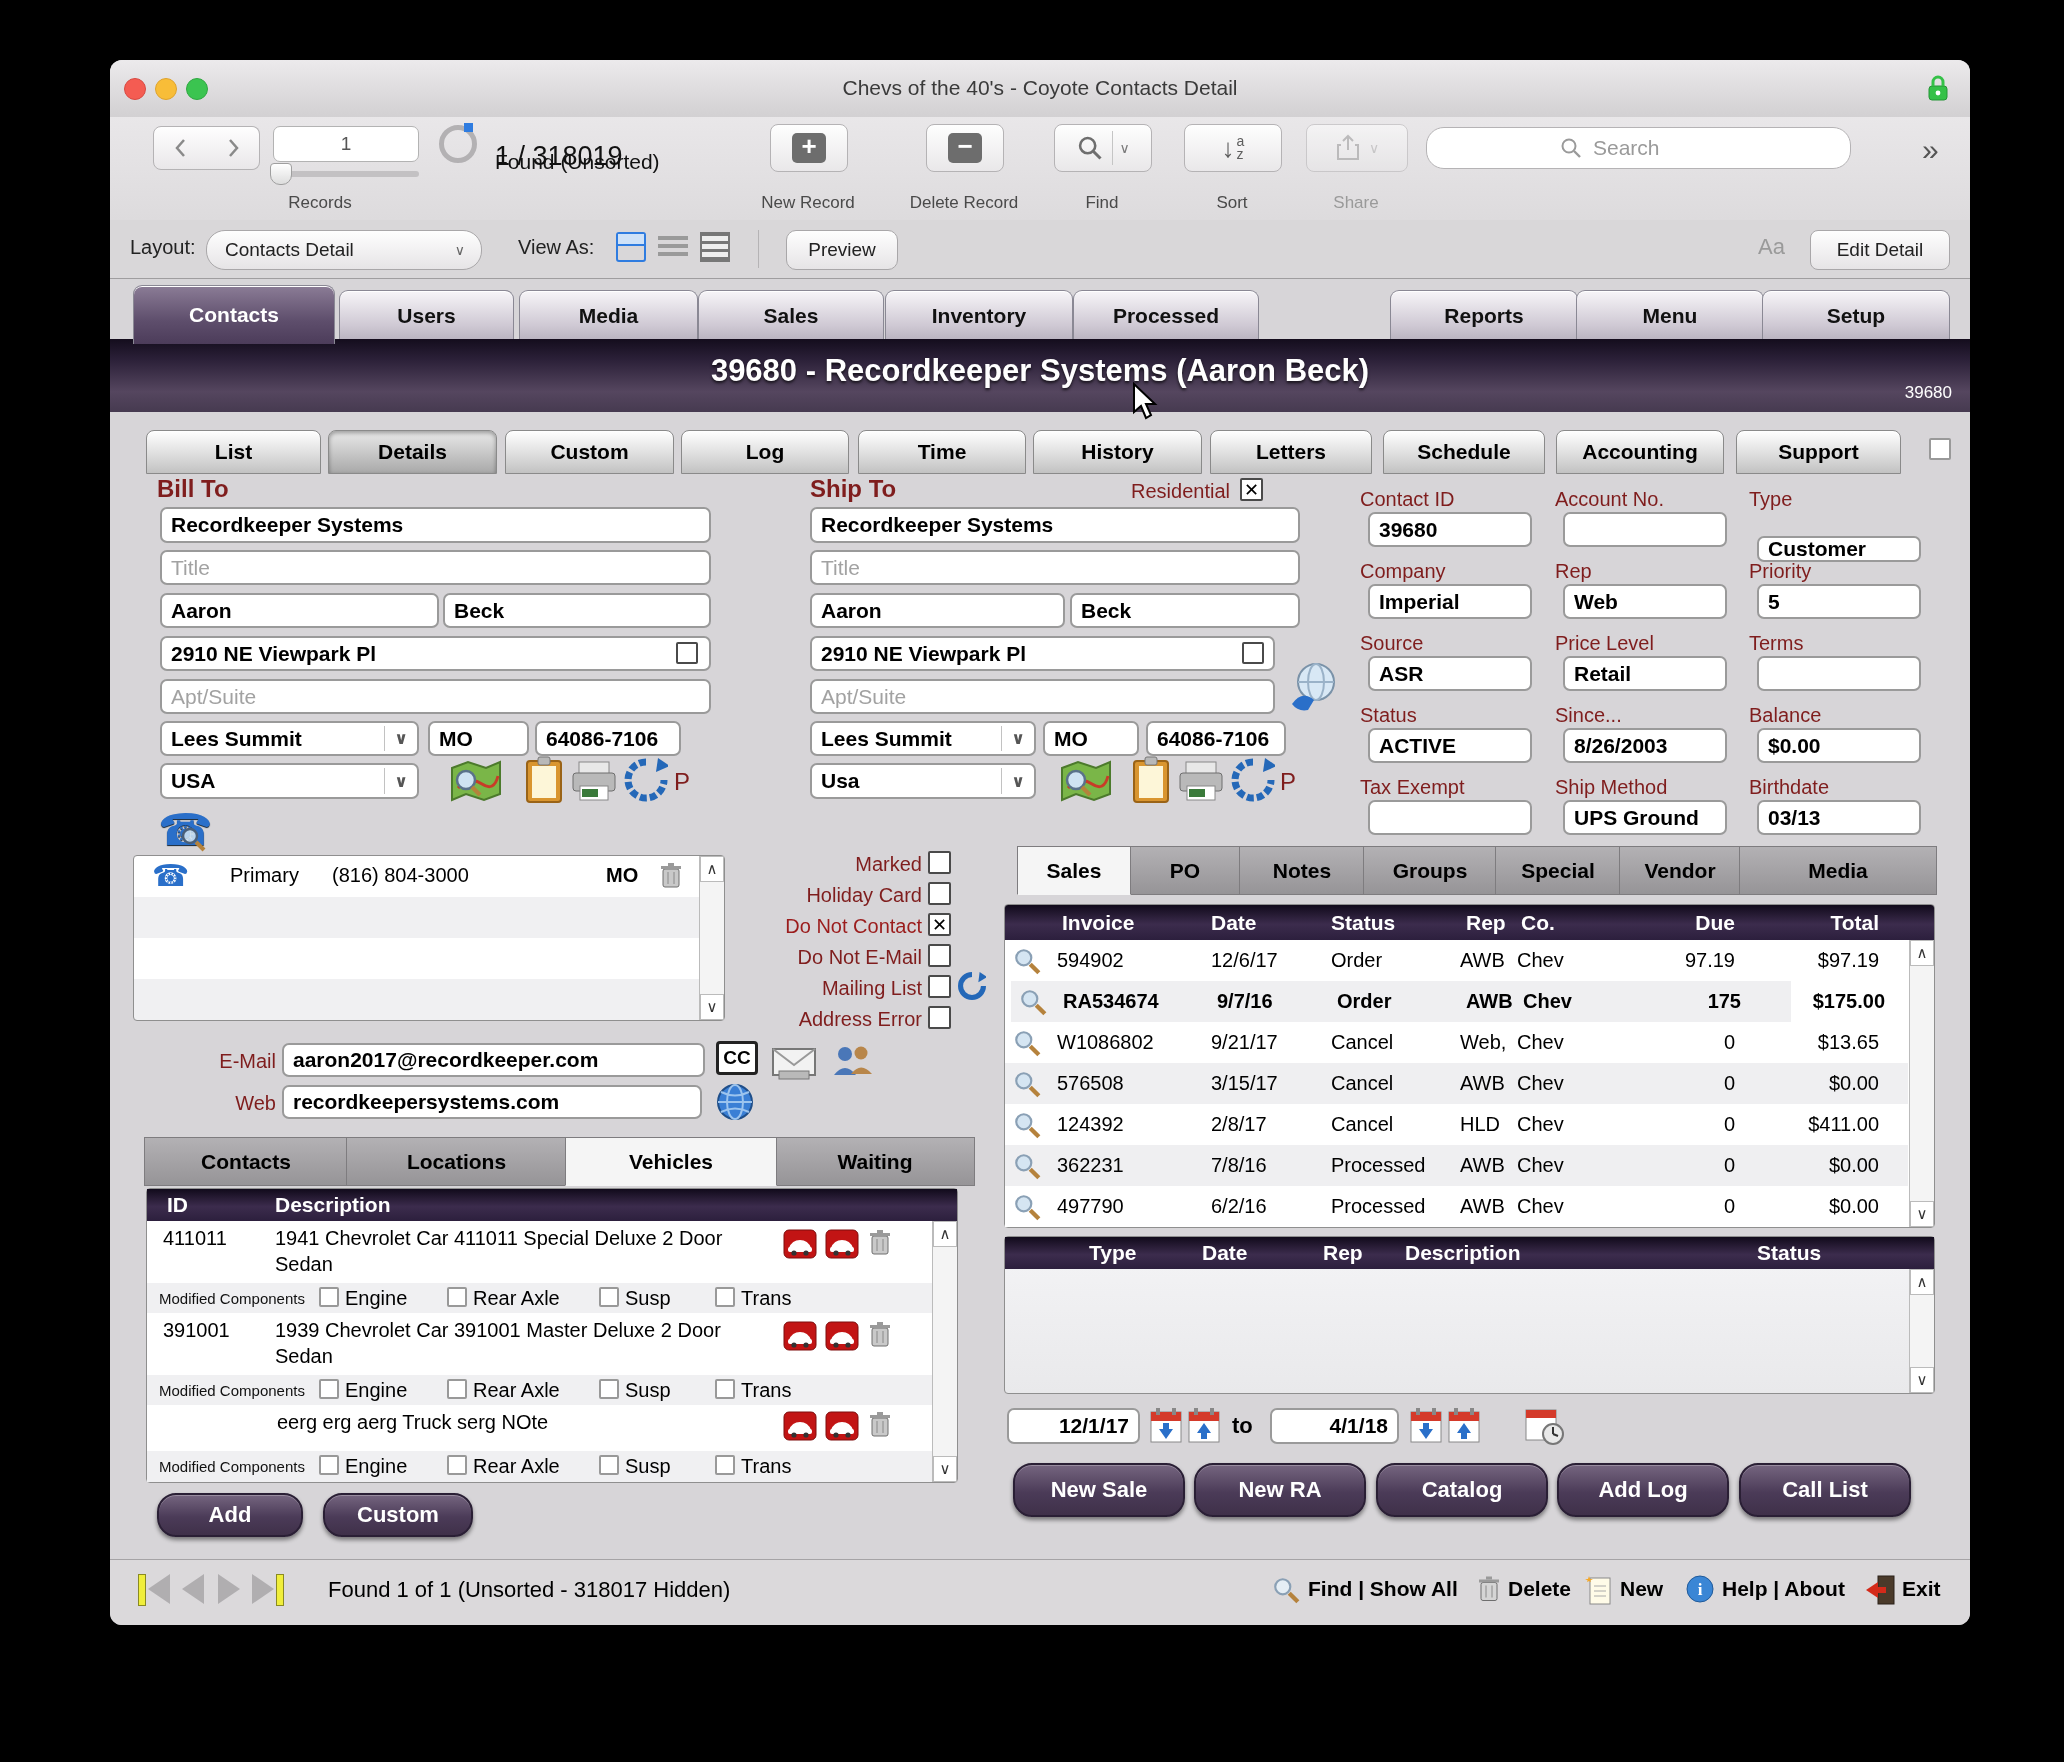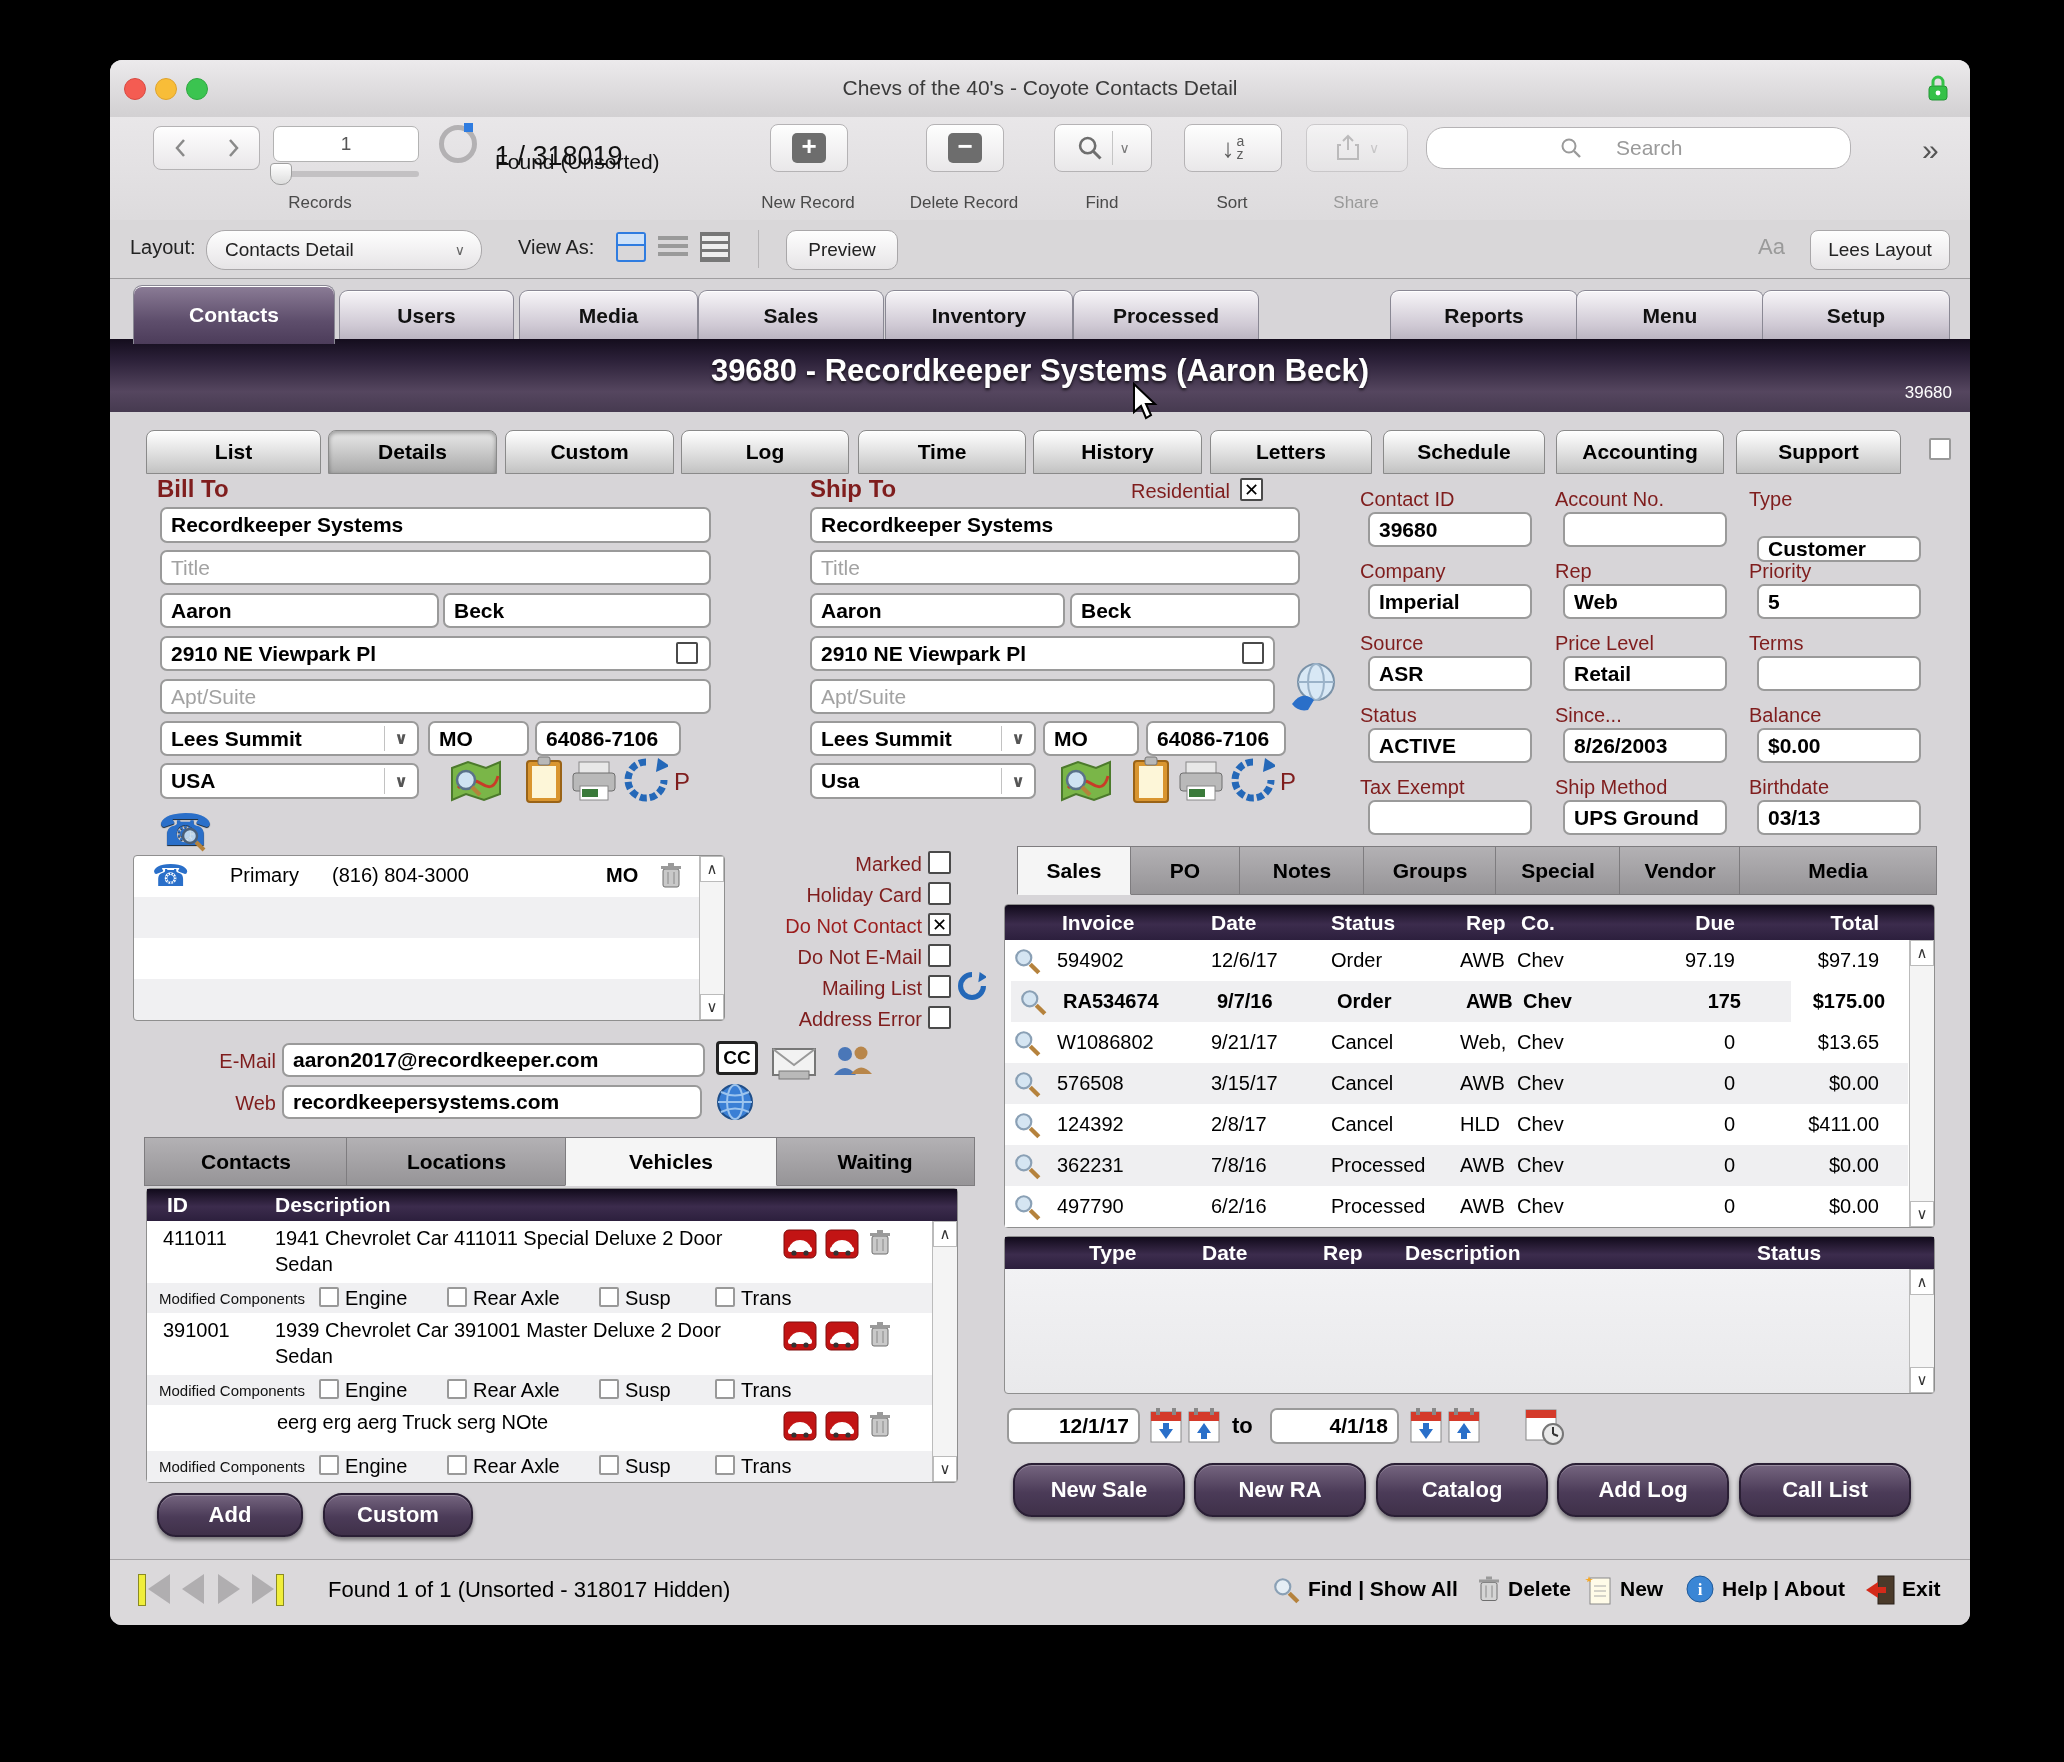--- a/index.html
+++ b/index.html
@@ -132,21 +132,21 @@
     <div class="abs icbtn" style="left:1196px;top:7px;width:100px;height:46px;opacity:.55;">
       <svg width="26" height="28" viewBox="0 0 26 28">
         <path d="M6 11 H3 V25 H23 V11 H20" fill="none" stroke="#9a9a9a" stroke-width="2"></path>
         <line x1="13" y1="2" x2="13" y2="16" stroke="#9a9a9a" stroke-width="2"></line>
         <polyline points="8,7 13,2 18,7" fill="none" stroke="#9a9a9a" stroke-width="2"></polyline>
         </svg>
       <span style="color:#b0b0b0;font-size:14px;margin-left:8px;">∨</span>
     </div>
     <div class="abs tlabel" style="left:1216px;top:76px;width:60px;color:#9a9a9a;">Share</div>
 
-    <div class="abs" style="left:1316px;top:10px;width:425px;height:42px;background:#fff;border:1px solid #b5b3b5;border-radius:18px;display:flex;align-items:center;padding:0 12px;box-sizing:border-box;gap:23px;">
+    <div class="abs" style="left:1316px;top:10px;width:425px;height:42px;background:#fff;border:1px solid #b5b3b5;border-radius:18px;display:flex;align-items:center;padding:0 12px;box-sizing:border-box;">
       <svg width="24" height="24" viewBox="0 0 24 24" style="margin:0 10px 0 120px;">
         <circle cx="10" cy="10" r="6.5" fill="none" stroke="#9a9a9a" stroke-width="2"></circle>
         <line x1="15" y1="15" x2="21" y2="21" stroke="#9a9a9a" stroke-width="2.4"></line>
         </svg>
       <span style="color:#9a9a9a;font-size:21px;">Search</span>
     </div>
     <div class="abs" style="left:1812px;top:16px;font-size:30px;color:#555;">»</div>
   </div>
 
   <div class="abs layoutbar">
@@ -162,21 +162,21 @@
     <div class="abs" style="left:548px;top:14px;width:30px;height:26px;">
       <div style="height:4px;background:#9a9a9a;margin:2px 0;"></div>
         <div style="height:4px;background:#9a9a9a;margin:4px 0;"></div>
         <div style="height:4px;background:#9a9a9a;margin:4px 0;"></div>
     </div>
     <div class="abs" style="left:590px;top:12px;width:30px;height:30px;background:
       repeating-linear-gradient(0deg,#777 0 3px,#eee 3px 8px),repeating-linear-gradient(90deg,#777 0 3px,#eee 3px 8px);border:2px solid #777;box-sizing:border-box;"></div>
     <div class="abs" style="left:648px;top:10px;width:1px;height:38px;background:#b5b3b5;"></div>
     <div class="abs wbtn" style="left:676px;top:10px;width:110px;height:38px;border-radius:10px;">Preview</div>
     <div class="abs" style="left:1648px;top:14px;font-size:22px;color:#9a9a9a;">Aa</div>
-    <div class="abs wbtn" style="left:1700px;top:10px;width:138px;height:38px;border-radius:8px;">Lees Layout</div>
+    <div class="abs wbtn" style="left:1700px;top:10px;width:138px;height:38px;border-radius:8px;">Edit Detail</div>
   </div>
 
   <div class="abs mtab sel" style="left:23px;width:200px;top:225px;">Contacts</div>
   <div class="abs mtab" style="left:229px;width:173px;">Users</div>
   <div class="abs mtab" style="left:409px;width:177px;">Media</div>
   <div class="abs mtab" style="left:588px;width:184px;">Sales</div>
   <div class="abs mtab" style="left:775px;width:186px;">Inventory</div>
   <div class="abs mtab" style="left:963px;width:184px;">Processed</div>
   <div class="abs mtab" style="left:1280px;width:186px;">Reports</div>
   <div class="abs mtab" style="left:1466px;width:186px;">Menu</div>

